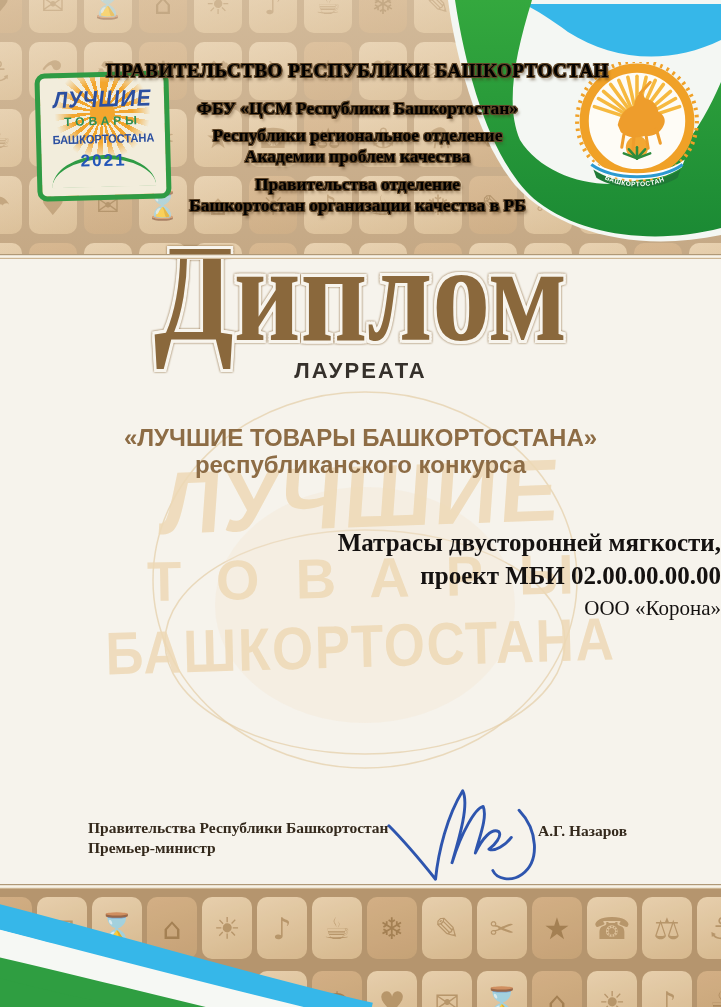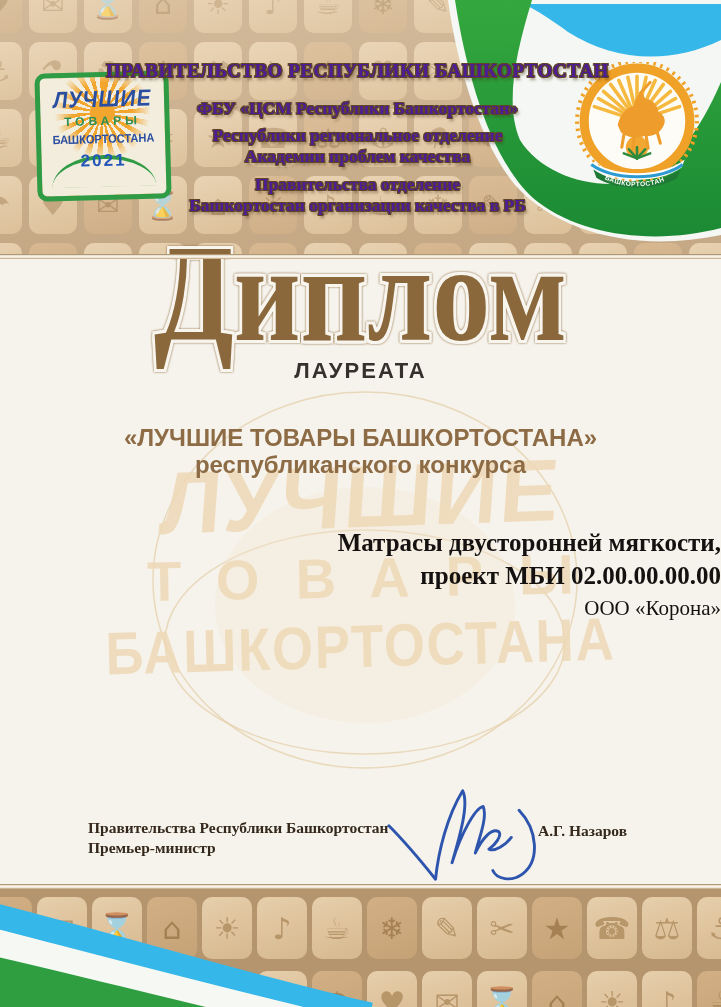--- a/index.html
+++ b/index.html
@@ -39,21 +39,21 @@
         font-family:"Liberation Sans",sans-serif;font-weight:bold;text-align:center;}
   .logo-l1{margin-top:10px;font-size:21px;color:#2b4fa0;transform:skewX(-8deg) scaleY(1.1);letter-spacing:1px;}
   .logo-l2{margin-top:3px;font-size:12px;color:#2e8f55;letter-spacing:4px;}
   .logo-l3{margin-top:4px;font-size:12px;color:#2b4fa0;transform:scaleX(.92);white-space:nowrap;}
   .logo-hill{position:absolute;left:10px;right:10px;bottom:8px;height:28px;
              border-top:4px solid #2f9b44;border-radius:50% 50% 0 0/100% 100% 0 0;}
   .logo-year{margin-top:5px;font-size:17px;color:#2456b8;letter-spacing:2px;position:relative;z-index:1;}
 
   
   .hdr{position:absolute;left:0;right:6px;top:60px;z-index:5;text-align:center;
-       font-family:"Liberation Serif",serif;font-weight:bold;color:#4c1d95;}
+       font-family:"Liberation Serif",serif;font-weight:bold;color:#000000;}
   .hdr div{text-shadow:-1px -1px 0 #5f4527,1px -1px 0 #5f4527,-1px 1px 0 #5f4527,1px 1px 0 #5f4527,
             0 -1px 0 #5f4527,0 1px 0 #5f4527,-1px 0 0 #5f4527,1px 0 0 #5f4527,
             2px 3px 3px rgba(70,45,20,.55);}
   .hdr-l1{font-size:19px;letter-spacing:.5px;}
   .hdr-l2{font-size:17.5px;margin-top:16px;}
   .hdr-l3{font-size:17.5px;margin-top:6px;}
   .hdr-l4{font-size:17.5px;}
   .hdr-l5{font-size:17.5px;margin-top:7px;}
   .hdr-l6{font-size:17.5px;}
 

